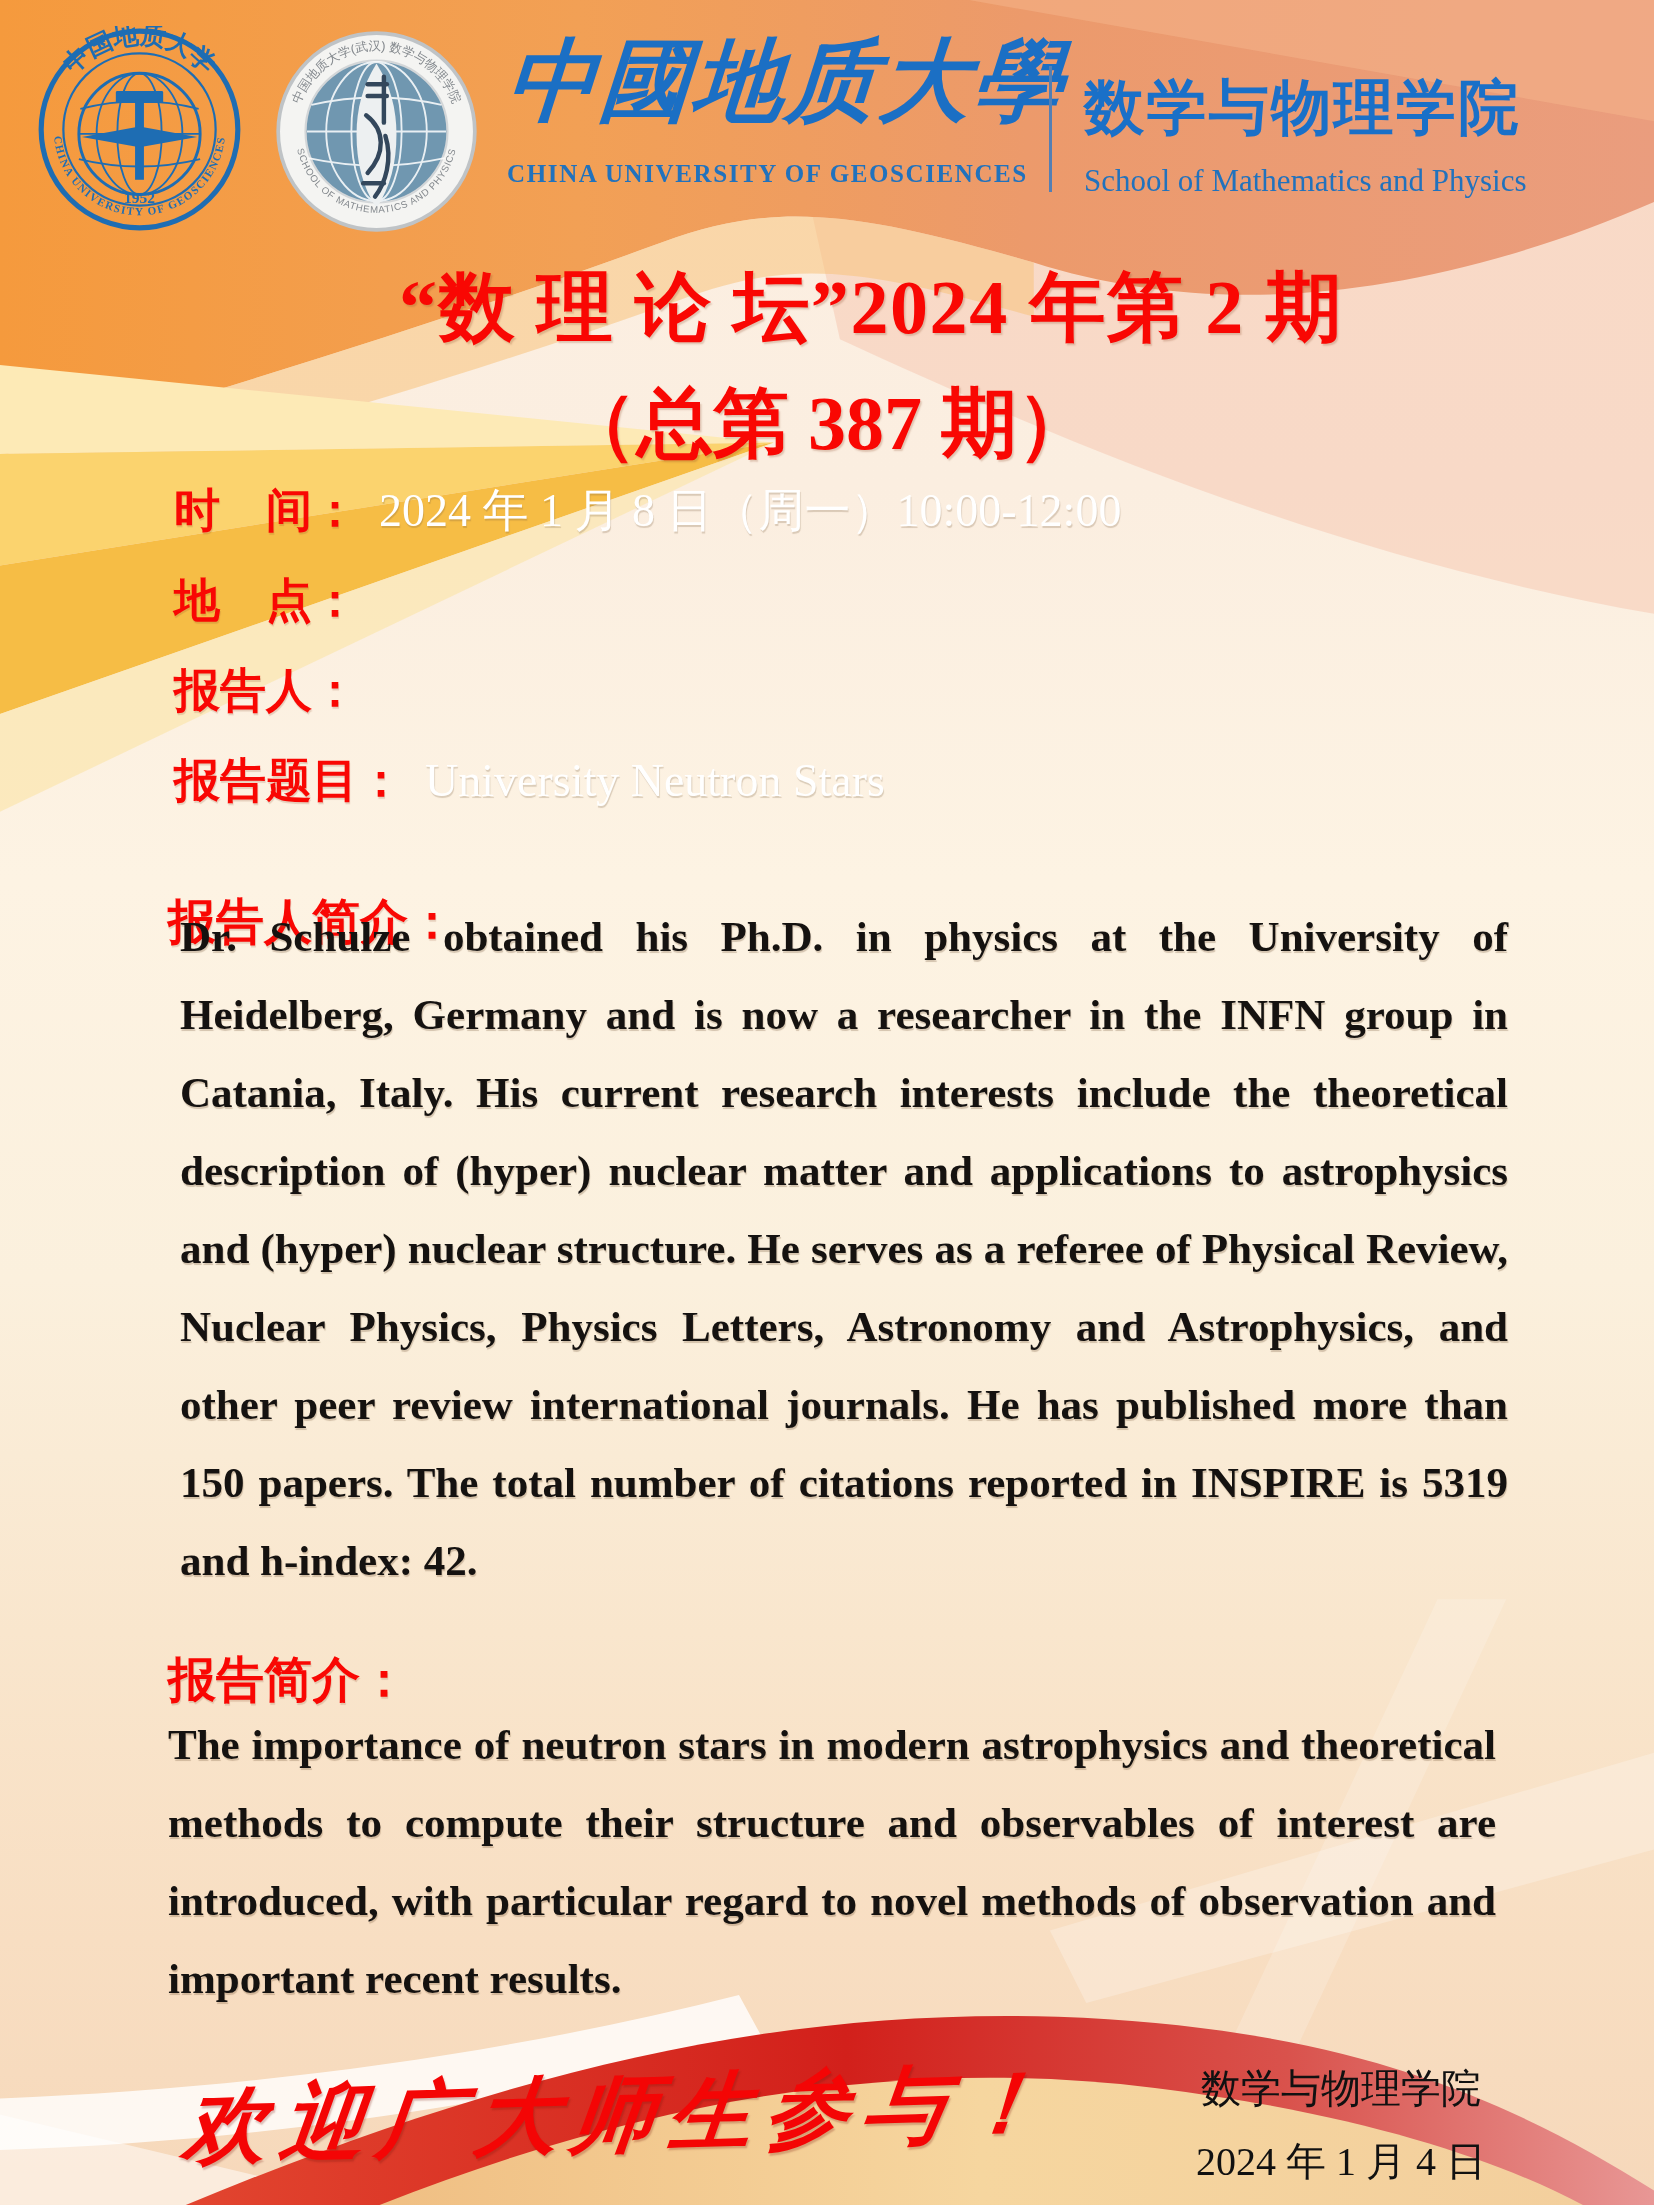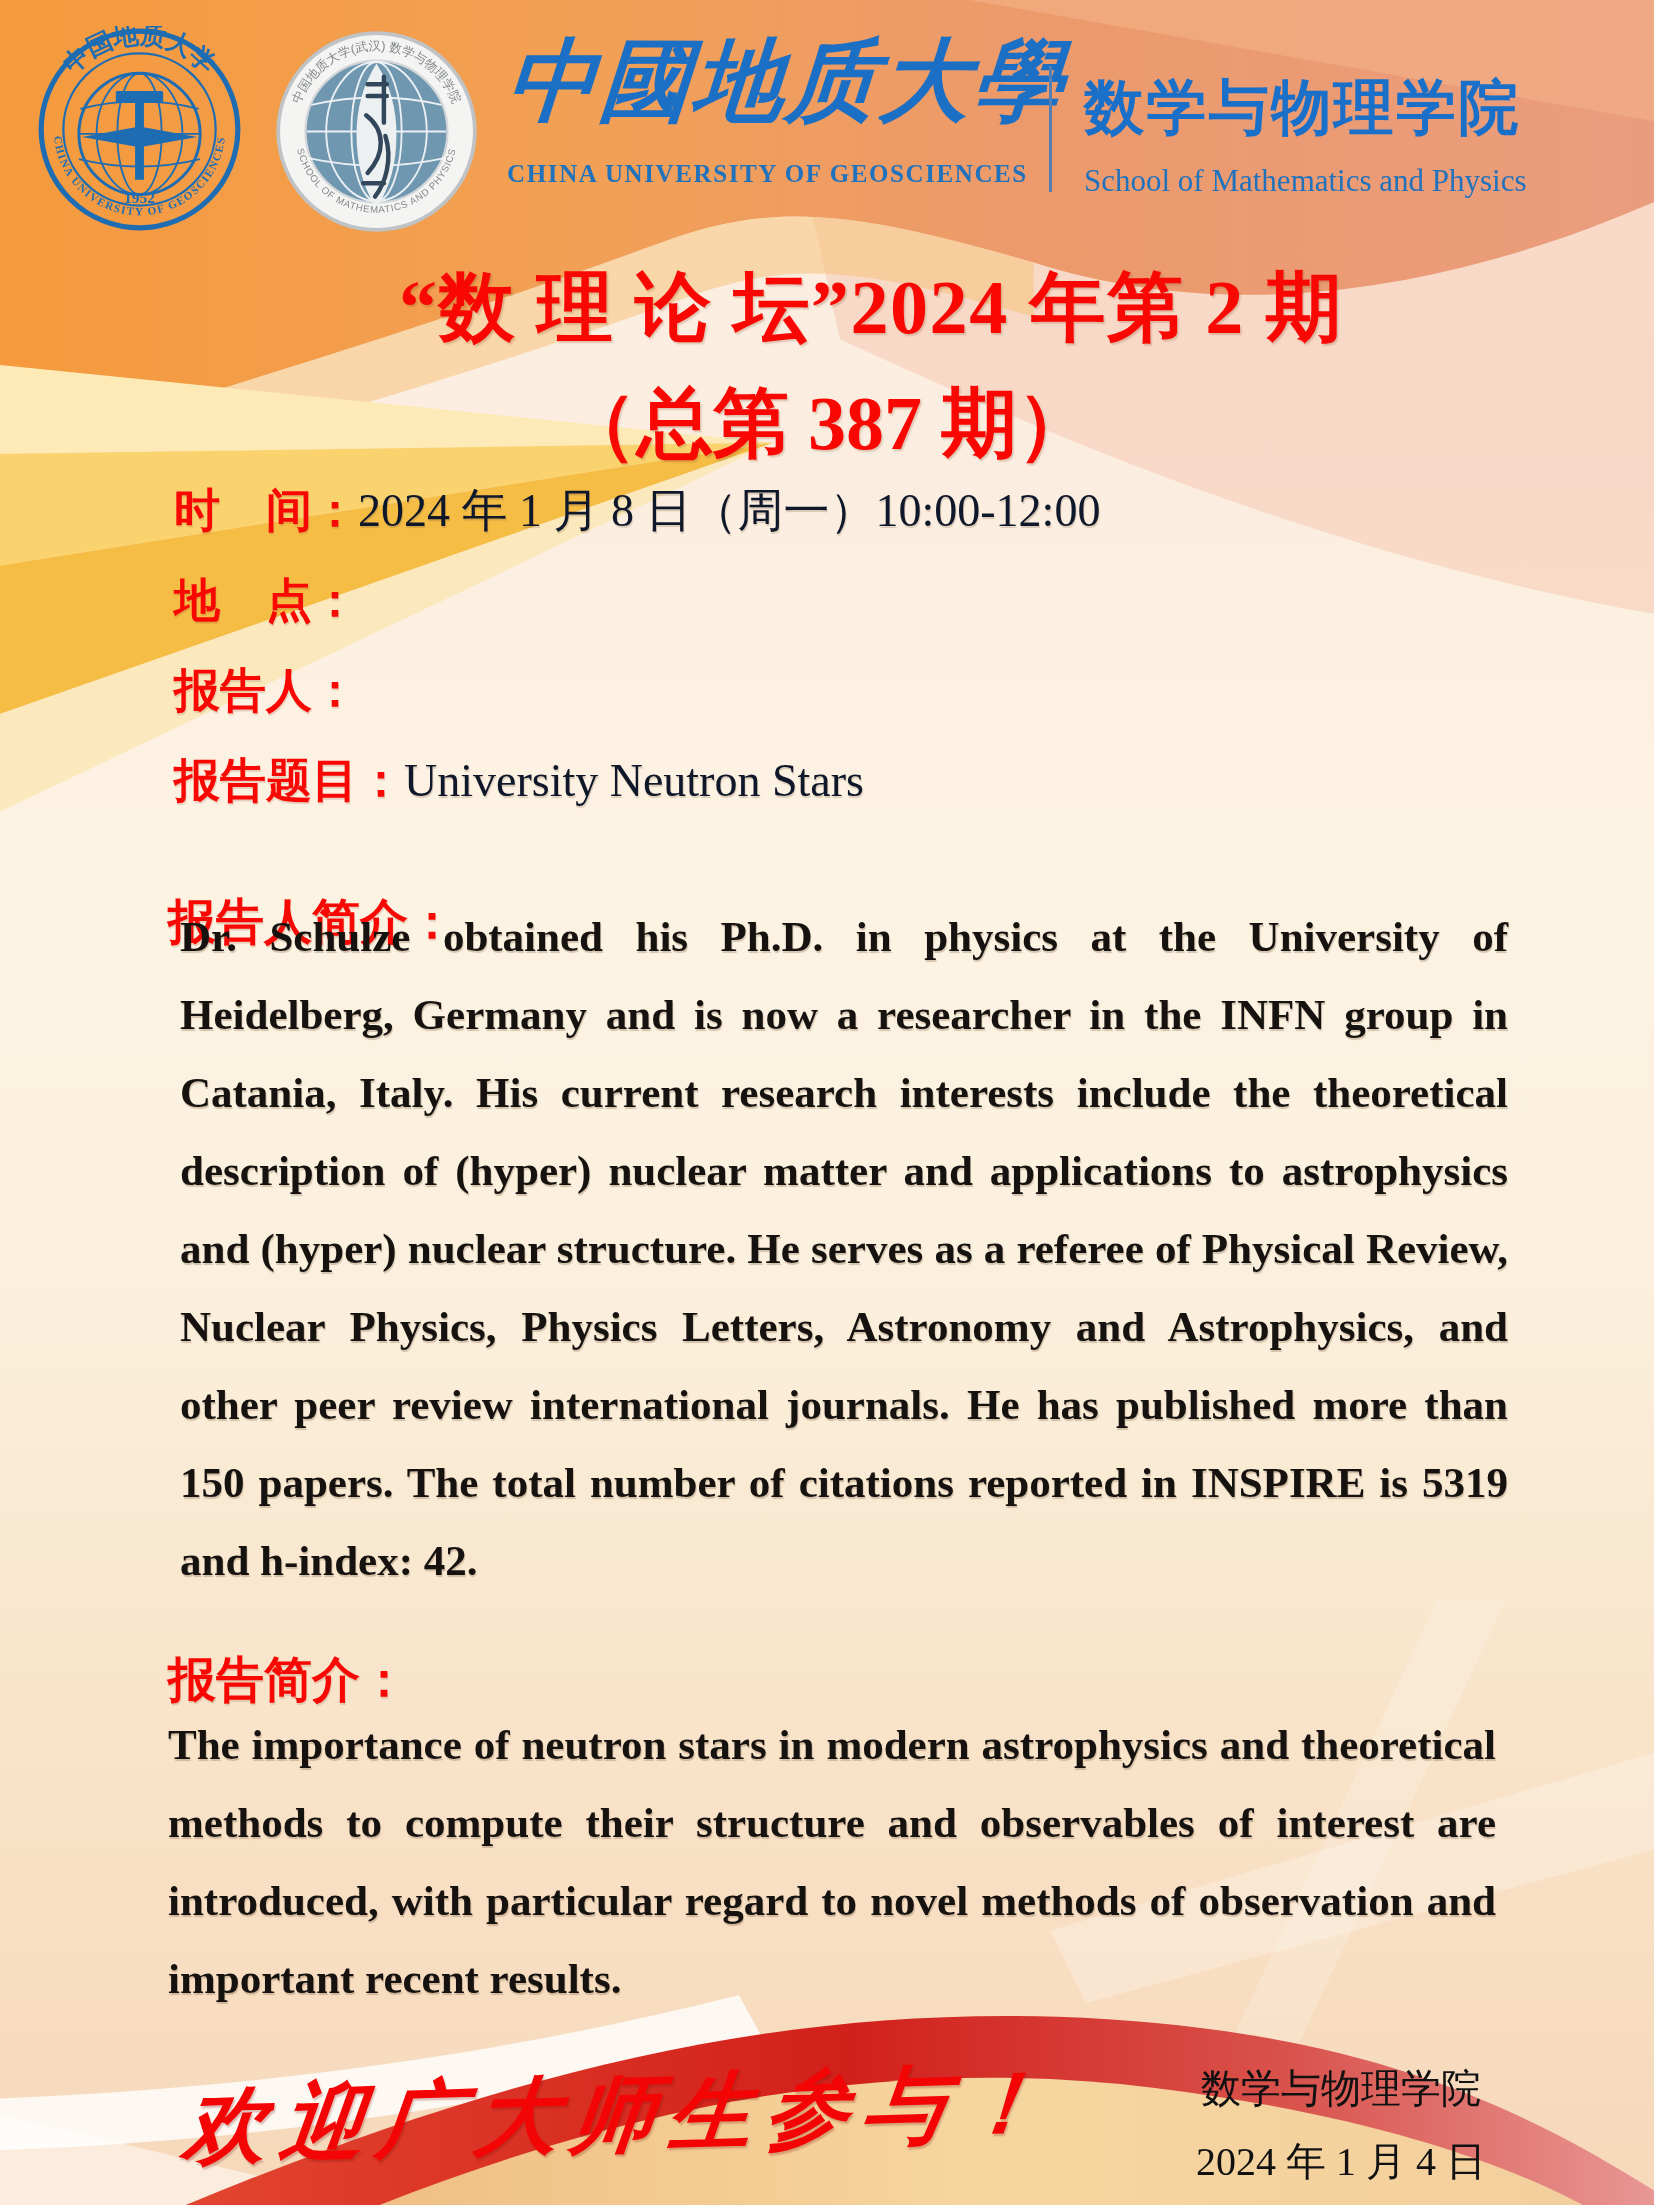--- a/index.html
+++ b/index.html
@@ -55,22 +55,22 @@
 
   
   .details{left:174px;top:480px;width:1373px;}
   .drow{display:flex;align-items:baseline;height:90px;white-space:nowrap;}
   .dlabel{
     font-family:"Liberation Sans",sans-serif;font-weight:bold;
     font-size:46px;color:#f90703;flex:0 0 auto;
     text-shadow:0.8px 1.6px 0.8px rgba(140,70,40,.2);
   }
   .dvalue{
-    font-family:"Liberation Serif",serif;font-size:46px;color:#0f172a;
-    text-shadow:0.8px 1.6px 0.8px rgba(120,90,60,.25);
+    font-family:"Liberation Serif",serif;font-size:46px;color:#ffffff;
+    margin-left:21px;text-shadow:0.8px 1.6px 0.8px rgba(120,90,60,.25);
   }
 
   
   .sec-head{
     font-family:"Liberation Sans",sans-serif;font-weight:bold;
     font-size:48px;color:#f90703;white-space:nowrap;
     text-shadow:0.8px 1.6px 0.8px rgba(140,70,40,.2);
   }
   .bio-head{left:168px;top:858px;margin-top:32px;}
   .para{

